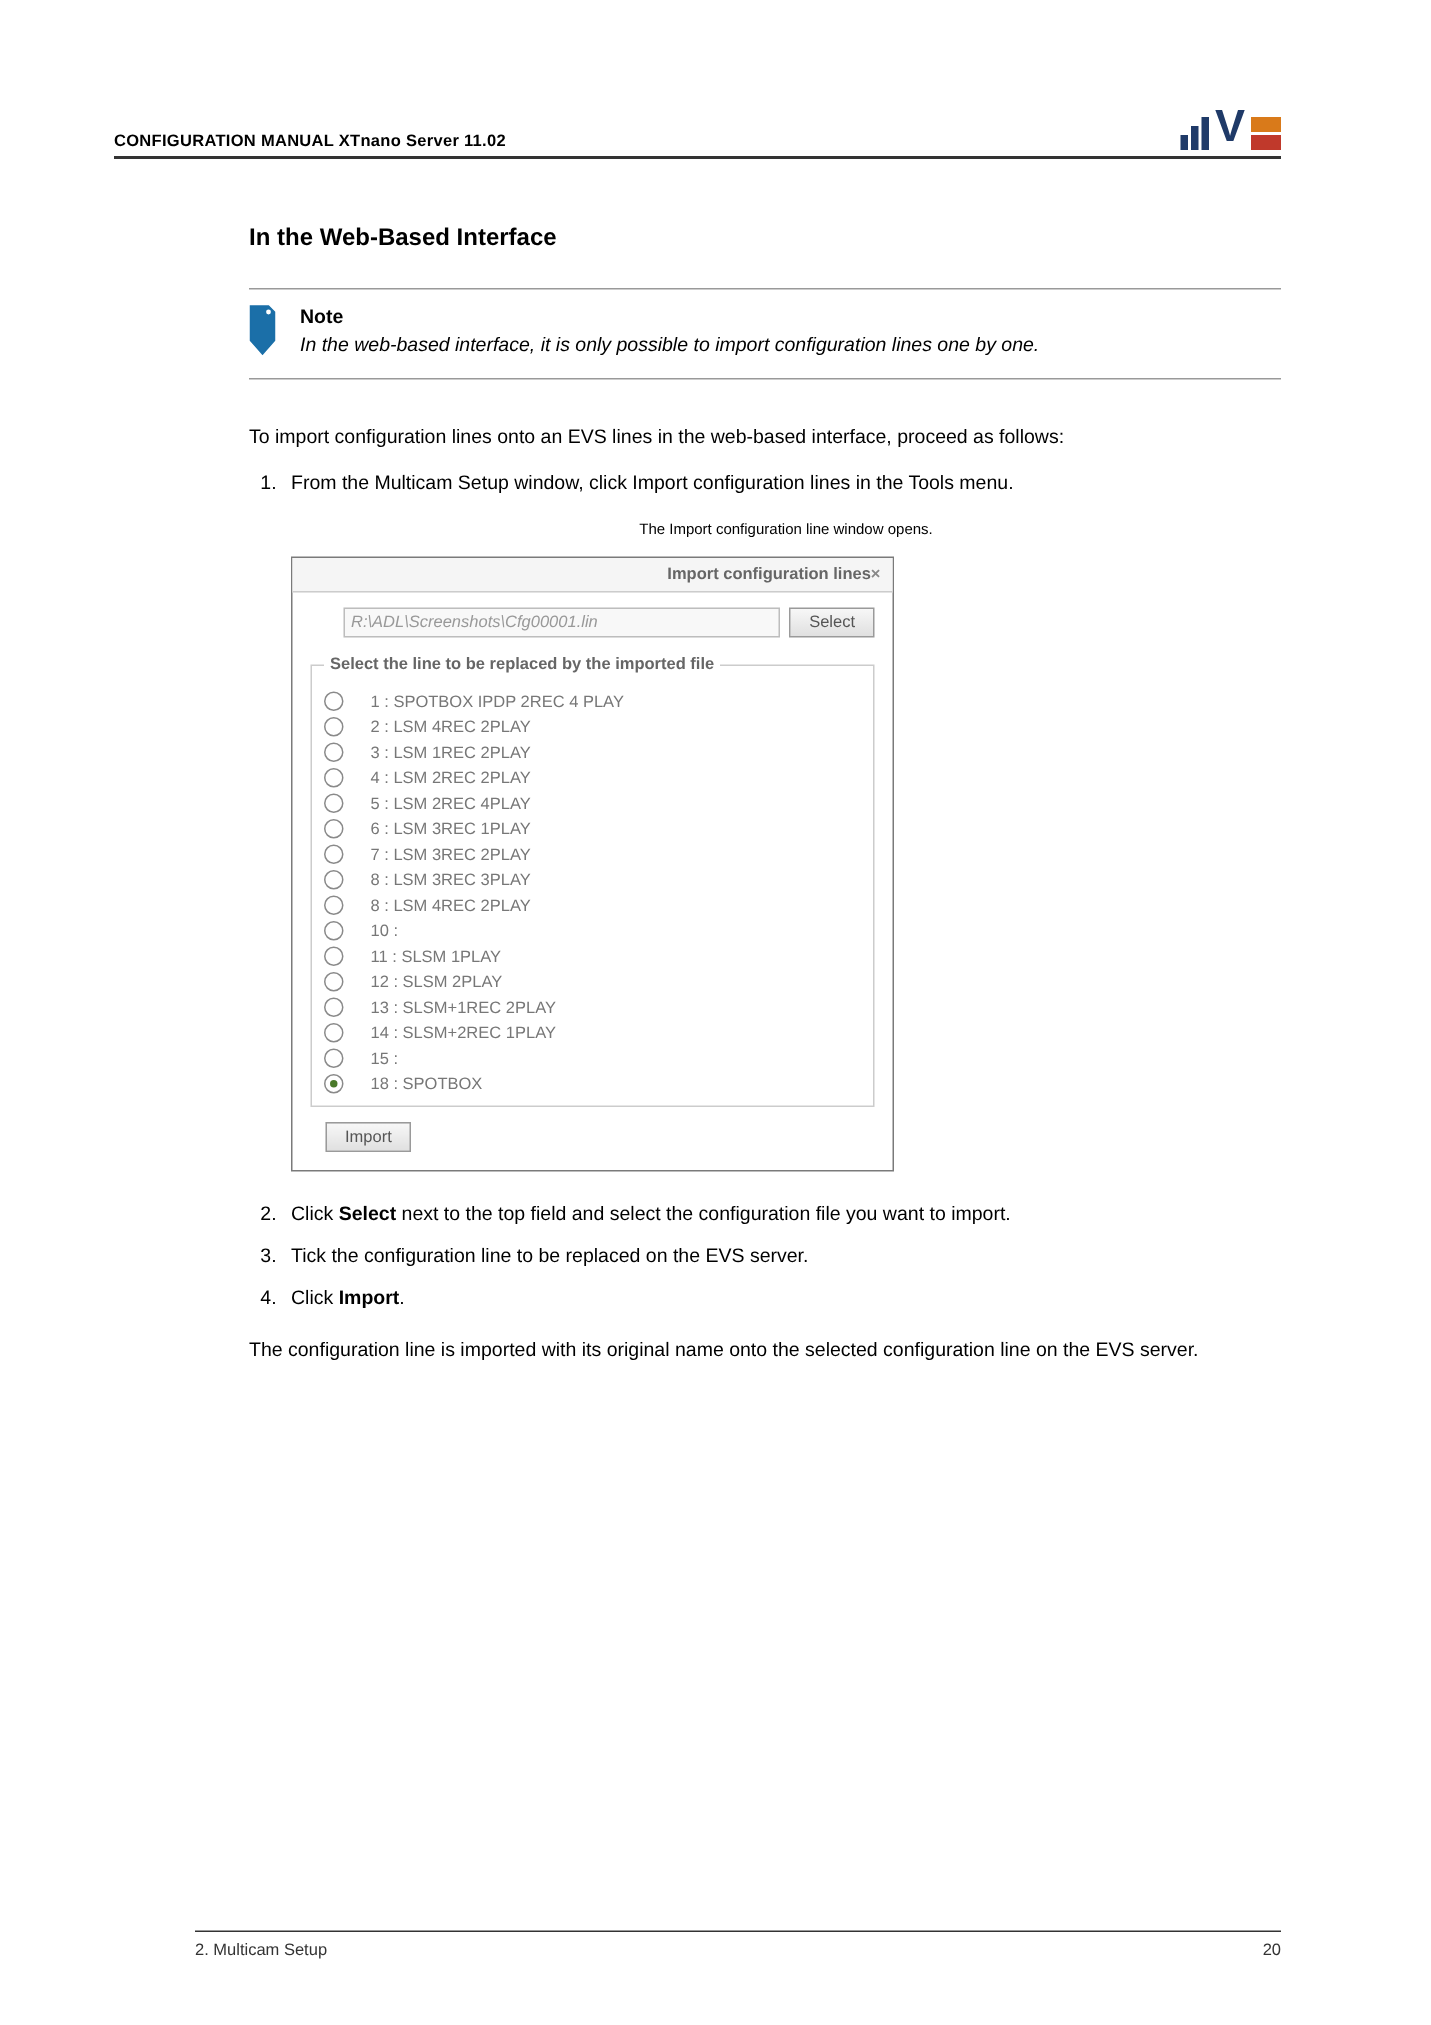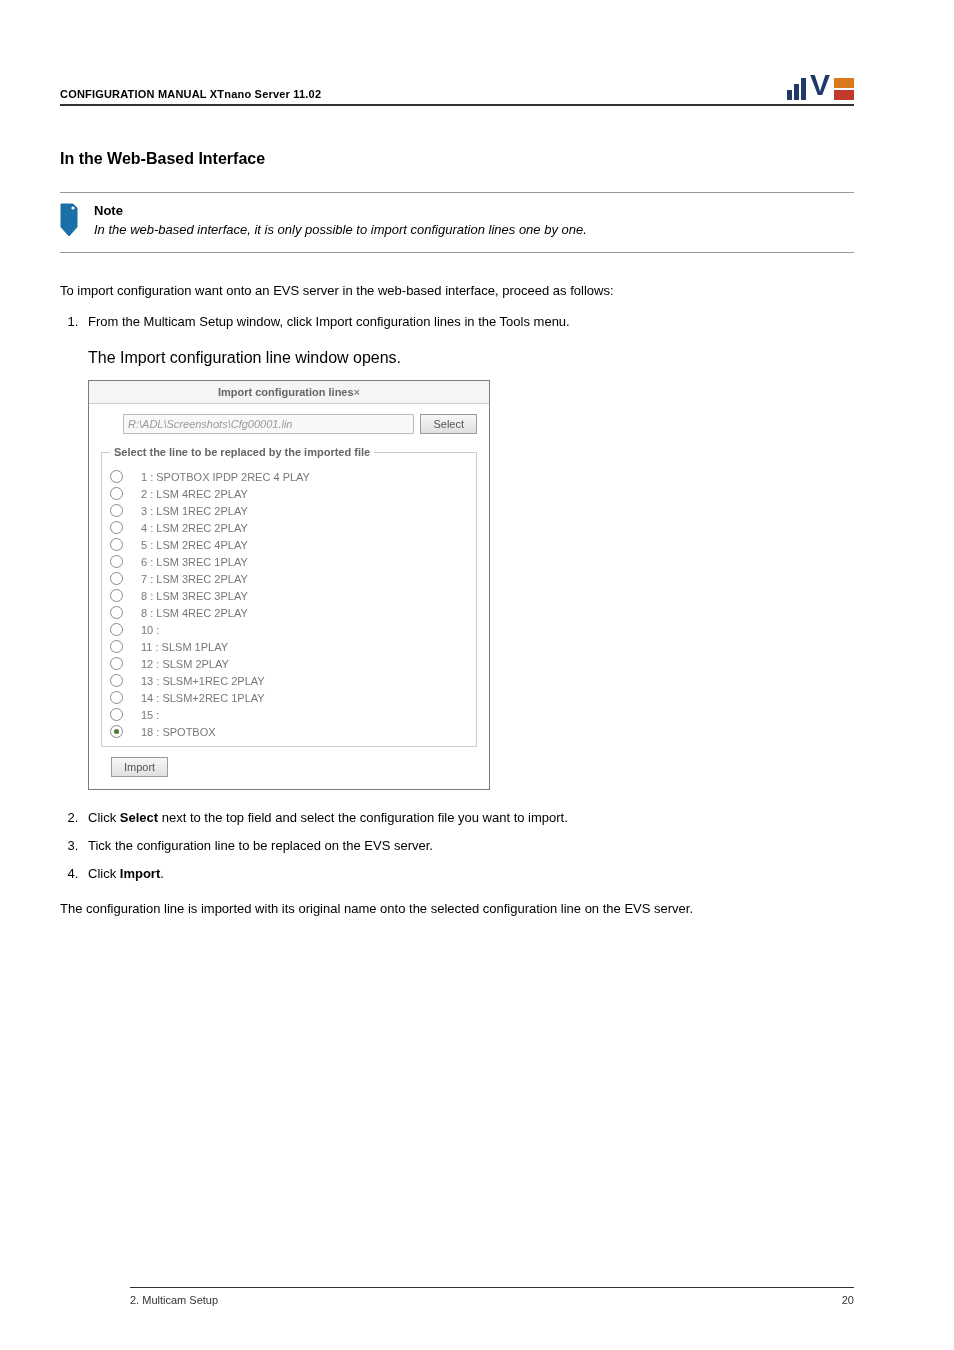--- a/index.html
+++ b/index.html
@@ -1,39 +1,39 @@
 <!DOCTYPE html>
 <html><head>
 <meta charset="utf-8">
 <style>
   html,body{margin:0;padding:0;background:#fff;}
   body{width:954px;min-height:1350px;font-family:Arial,Helvetica,sans-serif;color:#000;position:relative;}
-  .page{padding:70px 100px 40px 60px;}
+  .page{padding:70px 100px 40px 76px;}
   .header-row{display:flex;justify-content:space-between;align-items:flex-end;border-bottom:2px solid #333;padding-bottom:4px;margin-bottom:44px;}
   .header-title{font-size:11px;font-weight:bold;letter-spacing:0.2px;}
   .logo{display:flex;align-items:flex-end;gap:2px;}
   .logo .bars{display:flex;align-items:flex-end;gap:2px;}
   .logo .bar{width:5px;background:#1f3a68;}
   .logo .b1{height:10px}.logo .b2{height:16px}.logo .b3{height:22px}
   .logo .v{font-size:30px;font-weight:bold;color:#1f3a68;margin:0 2px;line-height:1;}
   .logo .shapes{display:flex;flex-direction:column;gap:2px;align-items:flex-start;}
   .logo .sq{width:20px;height:10px;background:#d97a1a;}
   .logo .sq.red{background:#c0392b;}
-  .content{}
+  .content{margin-left:90px;}
   h3{font-size:16px;font-weight:bold;margin:0 0 24px 0;}
   .note-box{border-top:1px solid #999;border-bottom:1px solid #999;padding:10px 0 12px 0;display:flex;gap:16px;margin-bottom:28px;}
   .note-icon{width:18px;flex:0 0 18px;}
   .note-label{font-weight:bold;font-size:13px;margin-bottom:2px;}
   .note-body{font-size:13px;line-height:1.5;font-style:italic;}
   p.body{font-size:13px;line-height:1.5;margin:0 0 12px 0;}
   ol{margin:0 0 14px 0;padding-left:22px;font-size:13px;line-height:1.55;}
   ol li{padding-left:6px;margin-bottom:8px;}
-  .sub{margin-left:28px;font-size:16px;line-height:1.5;margin-bottom:10px;}
+  .sub{margin-left:28px;font-size:10px;line-height:1.5;margin-bottom:10px;text-align:center;}
   .dlg{width:400px;border:1px solid #7a7a7a;background:#fff;margin:6px 0 18px 28px;font-size:11px;color:#555;}
-  .dlg-title{display:flex;justify-content:center;align-items:center;padding:5px 8px;background:#f5f5f5;border-bottom:1px solid #ccc;}
+  .dlg-title{display:flex;justify-content:flex-end;align-items:center;padding:5px 8px;background:#f5f5f5;border-bottom:1px solid #ccc;}
   .dlg-title-text{font-weight:bold;color:#666;}
   .dlg-close{color:#888;font-weight:bold;cursor:default;}
   .dlg-body{padding:10px 12px 12px 12px;}
   .path-row{display:flex;gap:6px;margin-bottom:12px;margin-left:22px;}
   .path-input{flex:1;border:1px solid #bdbdbd;padding:3px 4px;color:#999;background:#f8f8f8;font-size:11px;font-style:italic;}
   .btn{border:1px solid #9a9a9a;background:linear-gradient(#f7f7f7,#e0e0e0);padding:3px 12px;color:#555;font-size:11px;}
   fieldset{border:1px solid #ccc;margin:0 0 12px 0;padding:10px 8px 6px 8px;}
   legend{color:#666;font-weight:bold;font-size:11px;padding:0 4px;}
   .radio-row{display:flex;align-items:center;gap:18px;padding:2px 0;color:#777;font-size:11px;}
   .radio{width:11px;height:11px;border:1px solid #8a8a8a;border-radius:50%;display:inline-flex;align-items:center;justify-content:center;flex:0 0 11px;}
@@ -71,21 +71,21 @@
           <path d="M1 1 L13 1 L17 5 L17 24 L9 33 L1 24 Z" fill="#1b6fa8" stroke="#1b6fa8"></path>
           <circle cx="13" cy="5" r="1.6" fill="#fff"></circle>
         </svg>
       </div>
       <div>
         <div class="note-label">Note</div>
         <div class="note-body">In the web-based interface, it is only possible to import configuration lines one by one.</div>
       </div>
     </div>
 
-    <p class="body">To import configuration want onto an EVS server in the web-based interface, proceed as follows:</p>
+    <p class="body">To import configuration lines onto an EVS lines in the web-based interface, proceed as follows:</p>
 
     <ol start="1">
       <li><span>From the Multicam Setup window, click Import configuration lines in the Tools menu.</span></li>
     </ol>
     <div class="sub">The Import configuration line window opens.</div>
 
     <div class="dlg">
       <div class="dlg-title">
         <span class="dlg-title-text">Import configuration lines</span>
         <span class="dlg-close">×</span>

